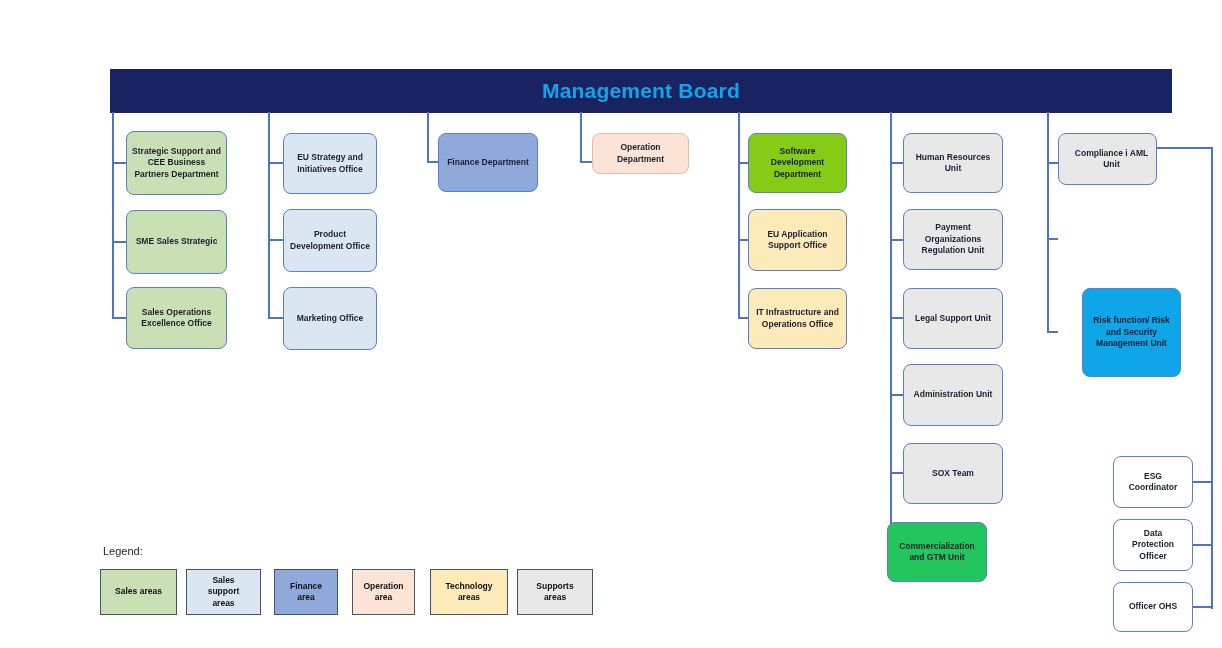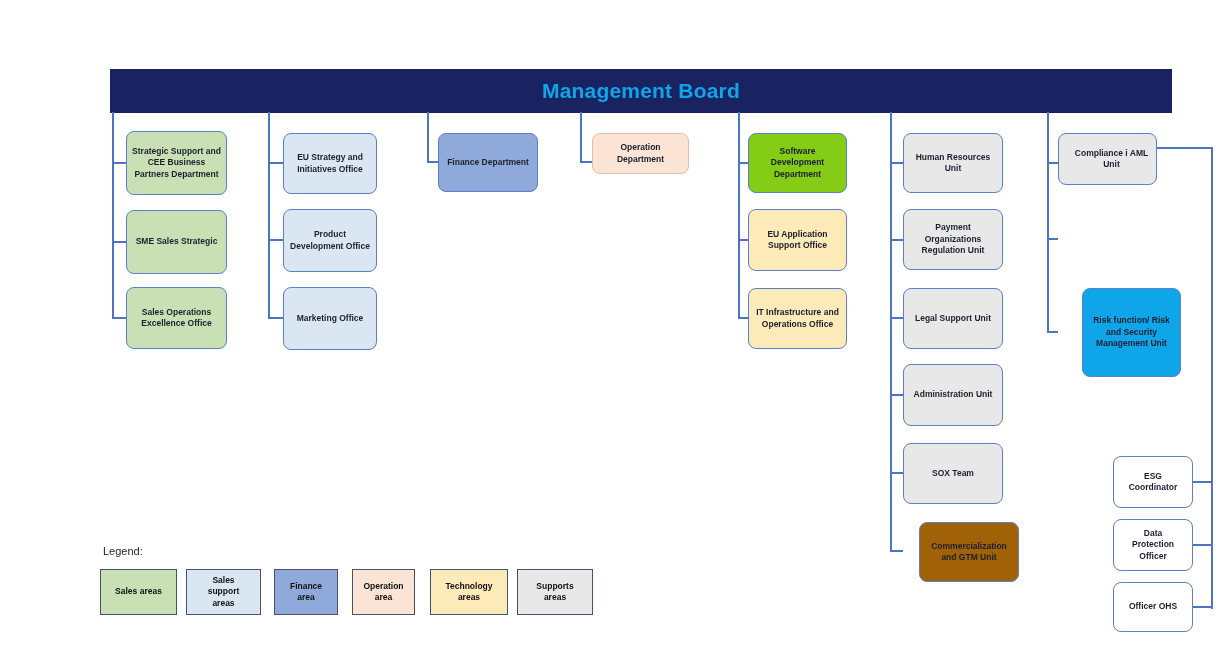--- a/index.html
+++ b/index.html
@@ -107,21 +107,21 @@
 
   <div class="obox" style="left: 748px; top: 133px; width: 99px; height: 60px; background-color: #84cc16;">Software Development Department</div>
   <div class="obox" style="left: 748px; top: 209px; width: 99px; height: 62px; background-color: rgb(253, 234, 185);">EU Application Support Office</div>
   <div class="obox" style="left: 748px; top: 288px; width: 99px; height: 61px; background-color: rgb(253, 234, 185);">IT Infrastructure and Operations Office</div>
 
   <div class="obox" style="left: 903px; top: 133px; width: 100px; height: 60px; background-color: rgb(232, 232, 232);">Human Resources Unit</div>
   <div class="obox" style="left: 903px; top: 209px; width: 100px; height: 61px; background-color: rgb(232, 232, 232);">Payment Organizations Regulation Unit</div>
   <div class="obox" style="left: 903px; top: 288px; width: 100px; height: 61px; background-color: rgb(232, 232, 232);">Legal Support Unit</div>
   <div class="obox" style="left: 903px; top: 364px; width: 100px; height: 62px; background-color: rgb(232, 232, 232);">Administration Unit</div>
   <div class="obox" style="left: 903px; top: 443px; width: 100px; height: 61px; background-color: rgb(232, 232, 232);">SOX Team</div>
-  <div class="obox" style="left: 919px; top: 522px; width: 100px; height: 60px; background-color: #a16207;">Commercialization and GTM Unit</div>
+  <div class="obox" style="left: 887px; top: 522px; width: 100px; height: 60px; background-color: #22c55e;">Commercialization and GTM Unit</div>
 
   <div class="obox" style="left: 1058px; top: 133px; width: 99px; height: 52px; background-color: rgb(232, 232, 232); padding-left: 12px;">Compliance i AML Unit</div>
   <div class="obox" style="left: 1058px; top: 288px; width: 99px; height: 89px; background-color: #0ea5e9; margin-left: 24px;">Risk function/ Risk and Security Management Unit</div>
 
   <div class="obox narrowpad" style="left: 1113px; top: 456px; width: 80px; height: 52px; background-color: rgb(255, 255, 255);">ESG Coordinator</div>
   <div class="obox narrowpad" style="left: 1113px; top: 519px; width: 80px; height: 52px; background-color: rgb(255, 255, 255);">Data Protection Officer</div>
   <div class="obox narrowpad" style="left: 1113px; top: 582px; width: 80px; height: 50px; background-color: rgb(255, 255, 255);">Officer OHS</div>
 
   <div class="legend-label">Legend:</div>
   <div class="lbox" style="left: 100px; width: 77px; background-color: rgb(201, 224, 181);">Sales areas</div>

